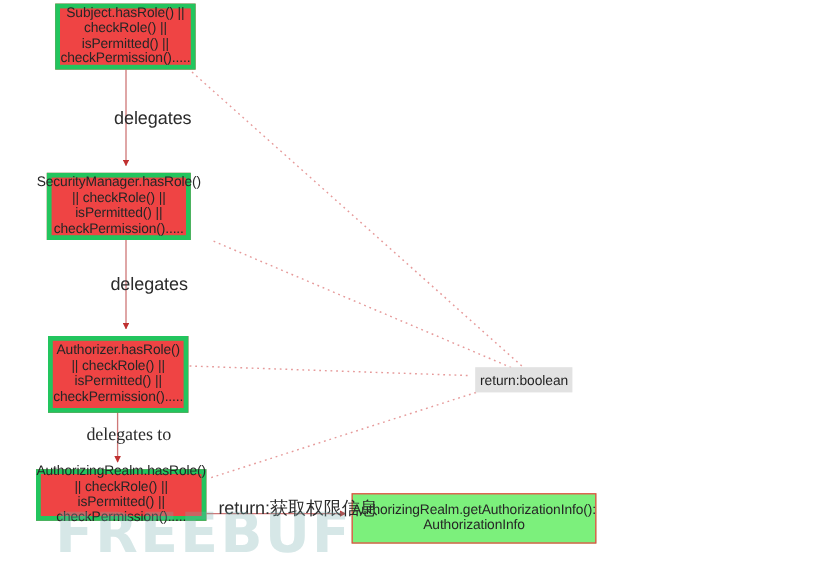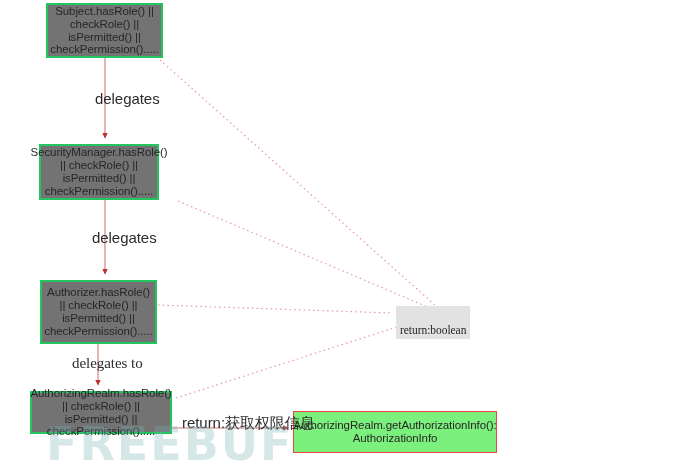--- a/index.html
+++ b/index.html
@@ -24,22 +24,22 @@
     position: absolute;
     left: 0;
     top: 0;
     width: 690px;
     height: 469px;
     pointer-events: none;
   }
   .node {
     position: absolute;
     box-sizing: border-box;
-    border: 2px solid #22c55e;
-    background: #737373;
+    border: 4px solid #22c55e;
+    background: #ef4444;
     color: #262626;
     font-size: 11.5px;
     line-height: 12.8px;
     text-align: center;
     display: flex;
     align-items: center;
     justify-content: center;
     padding: 2px 3px;
     white-space: pre-line;
     letter-spacing: -0.1px;
@@ -54,24 +54,23 @@
     font-size: 15px;
     color: #2b2b2b;
     white-space: nowrap;
     letter-spacing: -0.05px;
   }
   .ret-label {
     position: absolute;
     font-size: 11.5px;
     color: #1f1f1f;
     background: #e2e2e2;
-    padding: 18px 4px 3px 4px;
+    padding: 6px 4px 3px 4px;
     white-space: nowrap;
     letter-spacing: -0.05px;
-    font-family: Liberation Serif, serif;
   }
   .watermark {
     position: absolute;
     left: 0px;
     top: 420px;
     width: 250px;
     height: 49px;
     font-family: "DejaVu Sans", sans-serif;
     font-weight: bold;
     font-size: 46px;

